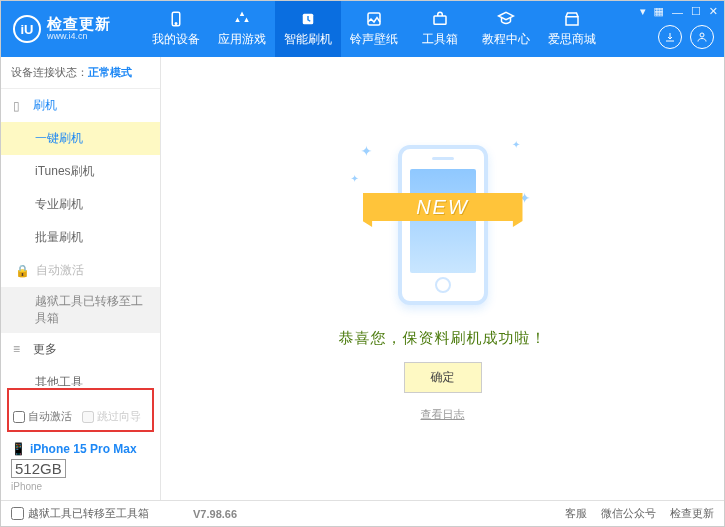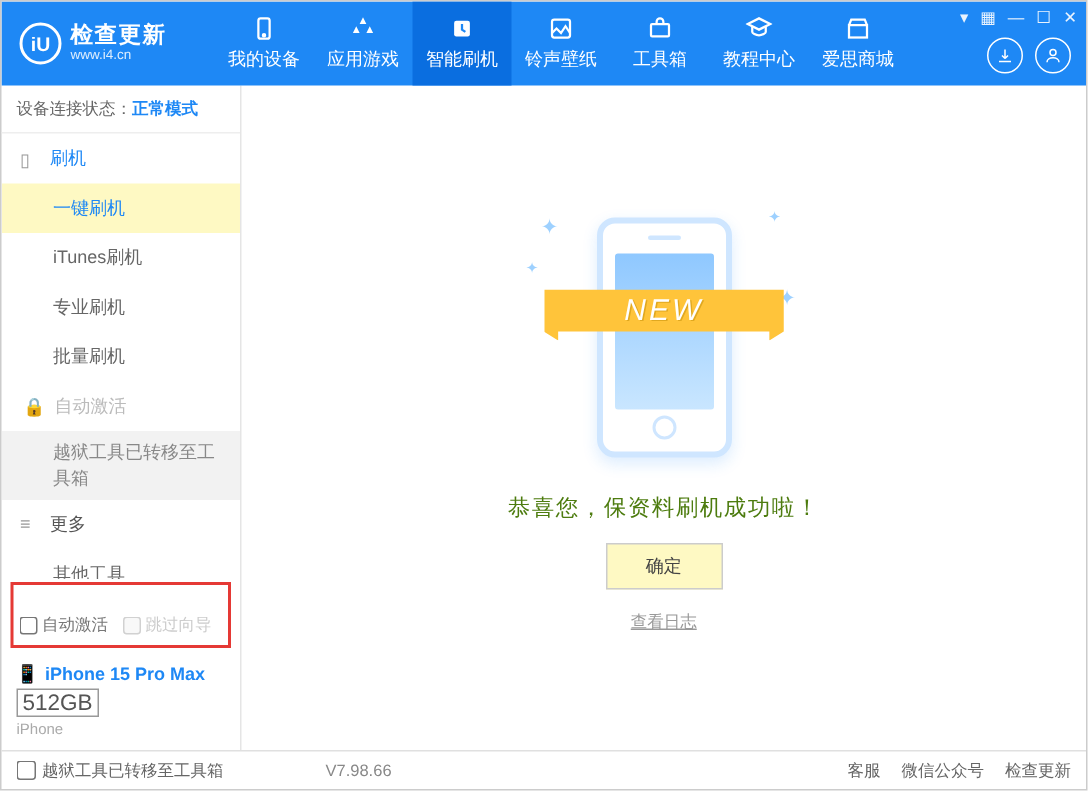--- a/index.html
+++ b/index.html
@@ -61,21 +61,21 @@
 
 .success-text { font-size: 15px; color: #4d7c0f; letter-spacing: 1px; }
 .ok-btn { border: 1px solid #ccc; background: #fef9c3; padding: 6px 26px; cursor: pointer; font-size: 12px; color: #444; }
 .log-link { color: #999; font-size: 11px; text-decoration: underline; cursor: pointer; }
 
 
 .footer { height: 26px; border-top: 1px solid #e0e0e0; display: flex; align-items: center; font-size: 11px; color: #666; padding: 0 10px; }
 .footer .left { display: flex; align-items: center; gap: 4px; }
 .footer .spacer { flex: 1; }
 .footer .seg { margin-left: 14px; cursor: pointer; }
-.version { color: #888; margin-left: 68px; }
+.version { color: #888; margin-left: 44px; font-weight: bold; }
 </style>
 </head>
 <body>
 
 <div class="header">
   <div class="logo-block">
     <div class="logo-circle">iU</div>
     <div class="logo-text">
       <span class="logo-title">检查更新</span>
       <span class="logo-sub">www.i4.cn</span>

